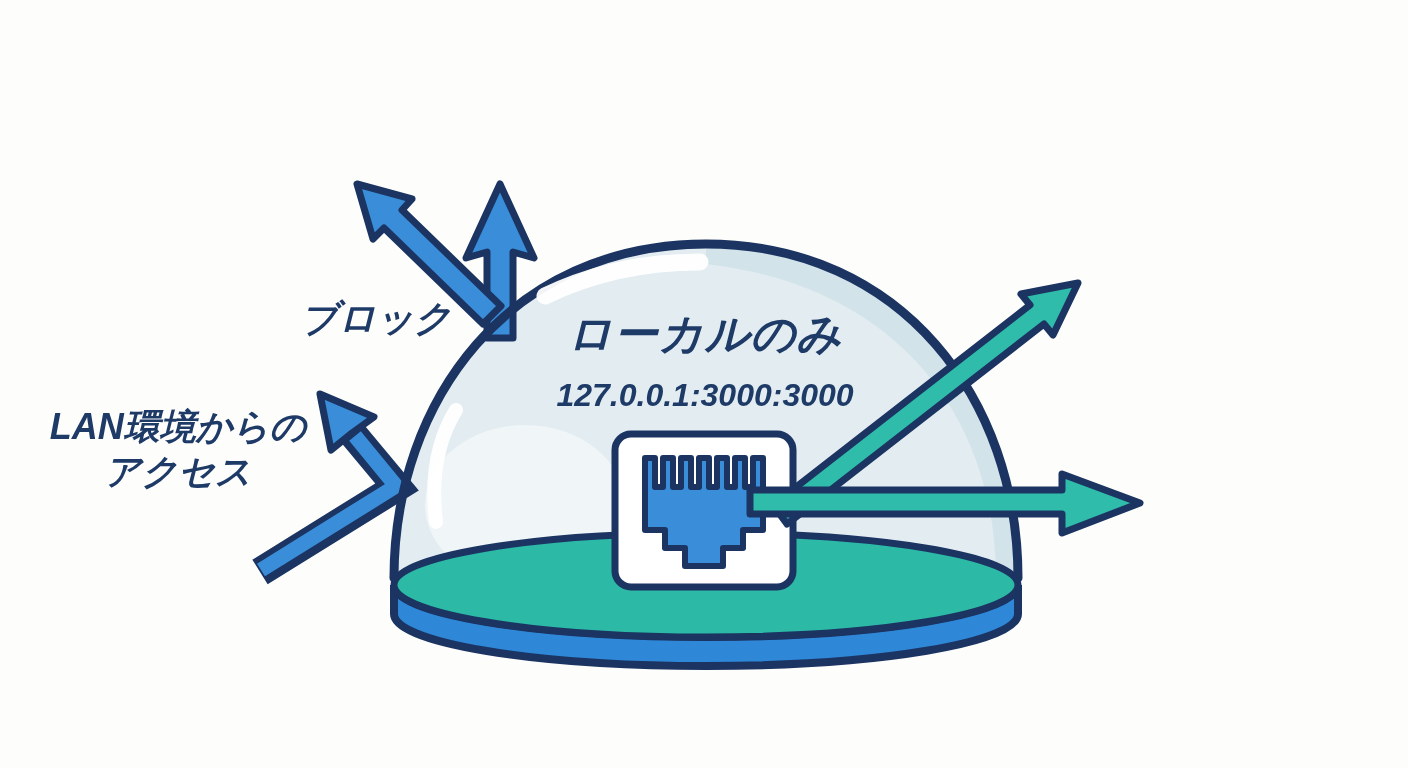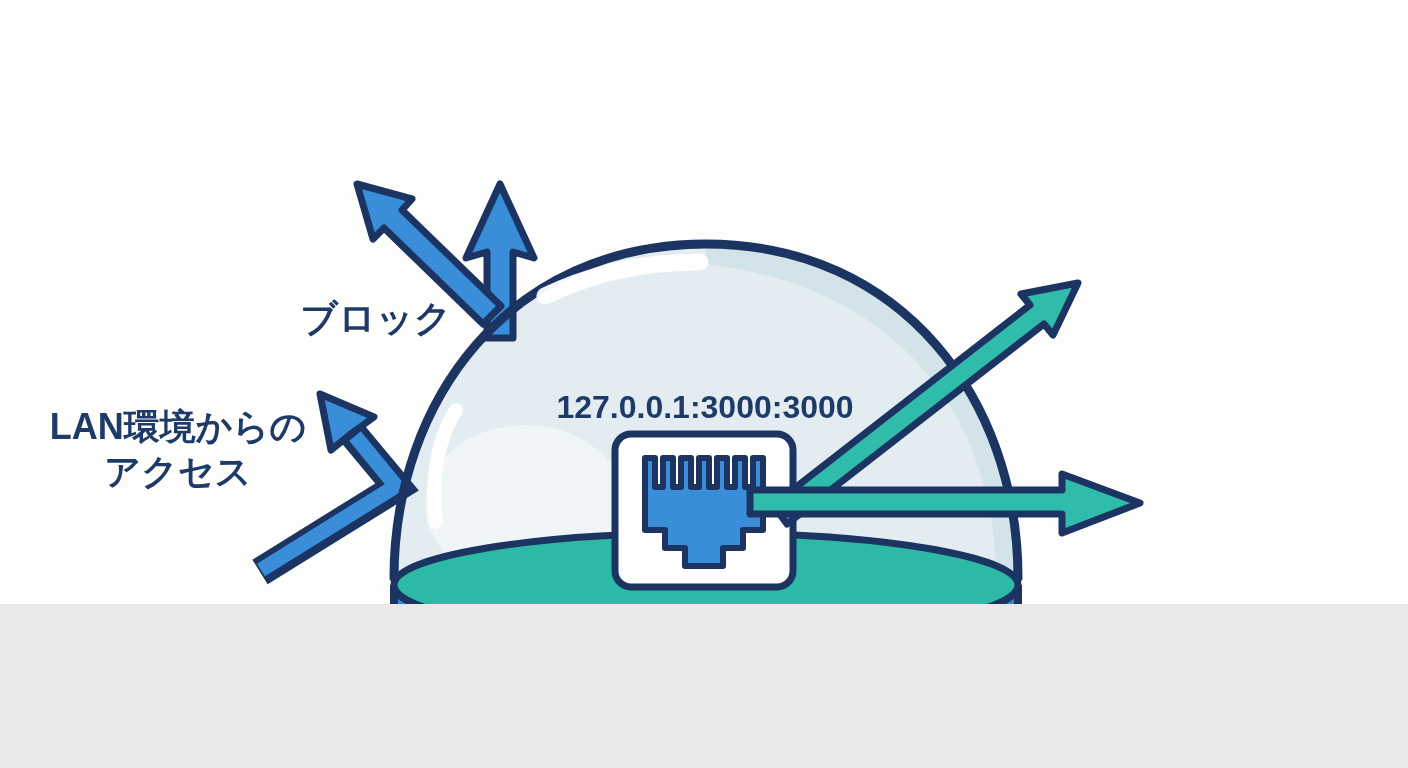--- a/index.html
+++ b/index.html
@@ -14,38 +14,39 @@
     --port-fill:#ffffff;
     --background:#fdfdfc;
   }
   html,body{margin:0;padding:0;}
   body{
     background:#e9e9e9;
     font-family:"Liberation Sans","DejaVu Sans",sans-serif;
   }
   .stage{
     position:relative;
-    width:1408px;height:604px;
+    width:1408px;height:768px;
     background:var(--background);
     overflow:hidden;
+    font-style:italic;
   }
   .stage svg{position:absolute;left:0;top:0;}
   .label{
     position:absolute;
     font-weight:bold;
     color:var(--text-navy);
     white-space:pre-line;
     text-align:center;
     line-height:1.25;
     user-select:none;
   }
   .label-block{left:286px;top:296px;width:180px;font-size:37px;}
   .label-lan{left:18px;top:404px;width:320px;font-size:36px;}
   .label-dome-title{left:505px;top:306px;width:400px;font-size:44px;letter-spacing:1px;}
-  .label-dome-address{left:505px;top:387px;width:400px;font-size:32px;letter-spacing:0px;}
+  .label-dome-address{left:505px;top:375px;width:400px;font-size:32px;letter-spacing:0px;}
   .label-local{
     left:1048px;top:400px;width:320px;font-size:36px;
     text-shadow:0 0 5px #fff,0 0 5px #fff,0 0 8px #fff,0 0 8px #fff;
   }
   .label-caption{left:505px;top:688px;width:400px;font-size:41px;}
   .dome-glass{fill:var(--dome-fill);stroke:var(--outline-navy);}
   .dome-shade{fill:var(--dome-shade);}
   .base-teal{fill:var(--base-teal);stroke:var(--outline-navy);}
   .base-rim{fill:var(--base-rim-blue);stroke:var(--outline-navy);}
   .blue-arrow{fill:var(--arrow-blue);stroke:var(--outline-navy);}
@@ -94,15 +95,16 @@
     <rect class="port-frame" x="615" y="434" width="178" height="153" rx="16" stroke-width="7"></rect>
     <path class="jack" stroke-width="6" stroke-linejoin="round" d="M 645 530 V 458 H 655 V 487 H 663 V 458 H 673 V 487 H 681 V 458 H 691 V 487 H 699 V 458 H 709 V 487 H 717 V 458 H 727 V 487 H 735 V 458 H 745 V 487 H 753 V 458 H 763 V 530 H 743 V 548 H 723 V 566 H 685 V 548 H 665 V 530 Z"></path>
 
     <polygon class="teal-arrow" stroke-width="7" stroke-linejoin="round" points="773,505 1030,305 1021,294 1078,283 1053,335 1044,324 787,524"></polygon>
     <polygon class="teal-arrow" stroke-width="7" stroke-linejoin="round" points="750,490 1062,490 1062,474 1140,503 1062,533 1062,514 750,514"></polygon>
   </svg>
 
   <div class="label label-block">ブロック</div>
   <div class="label label-lan">LAN環境からの
 アクセス</div>
+  <div class="label label-dome-title">ローカルのみ</div>
   <div class="label label-dome-address">127.0.0.1:3000:3000</div>
 
 </div>
 
 </body></html>

